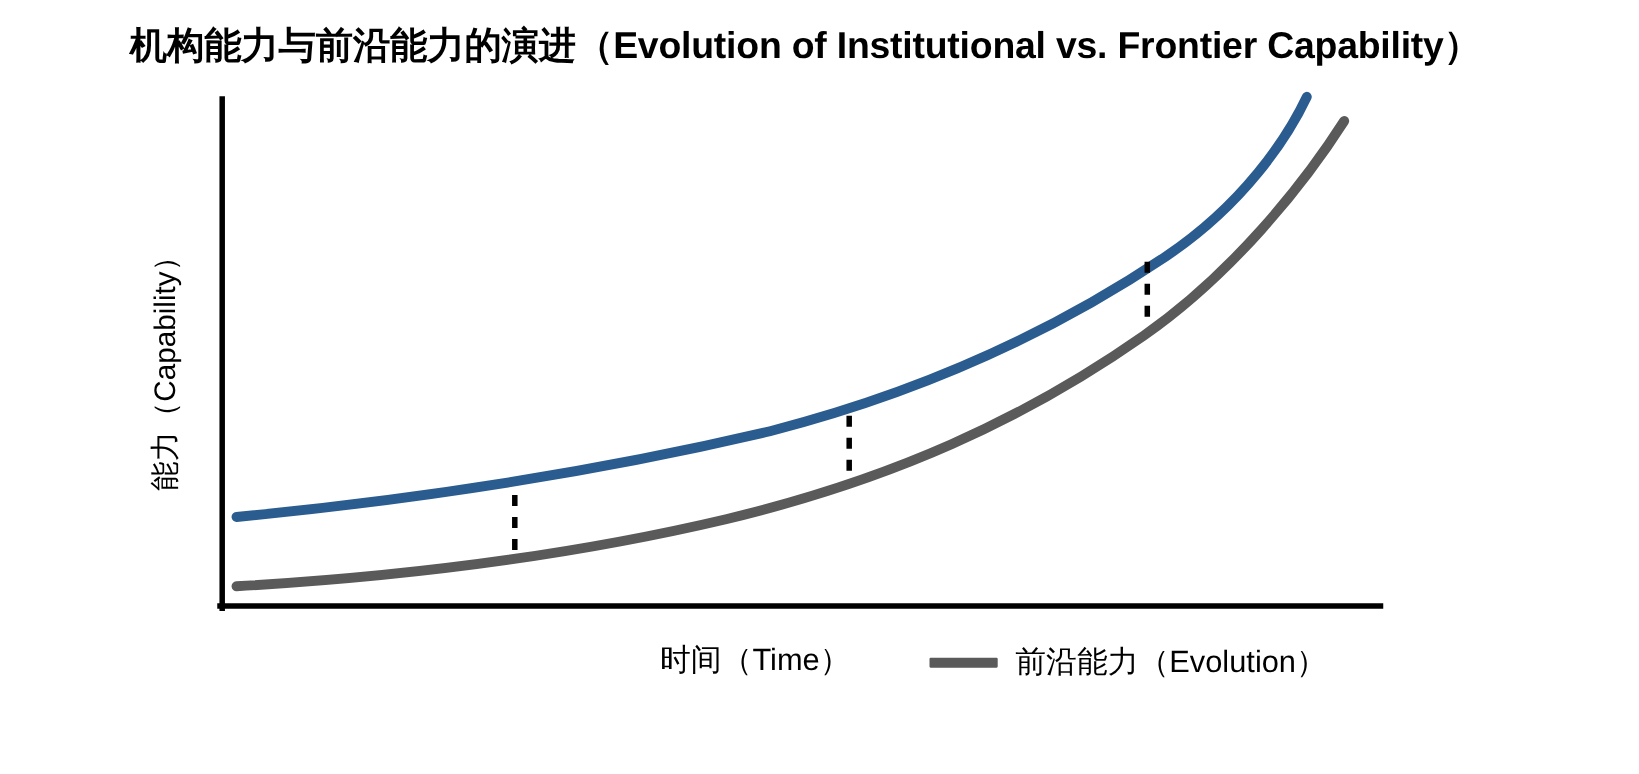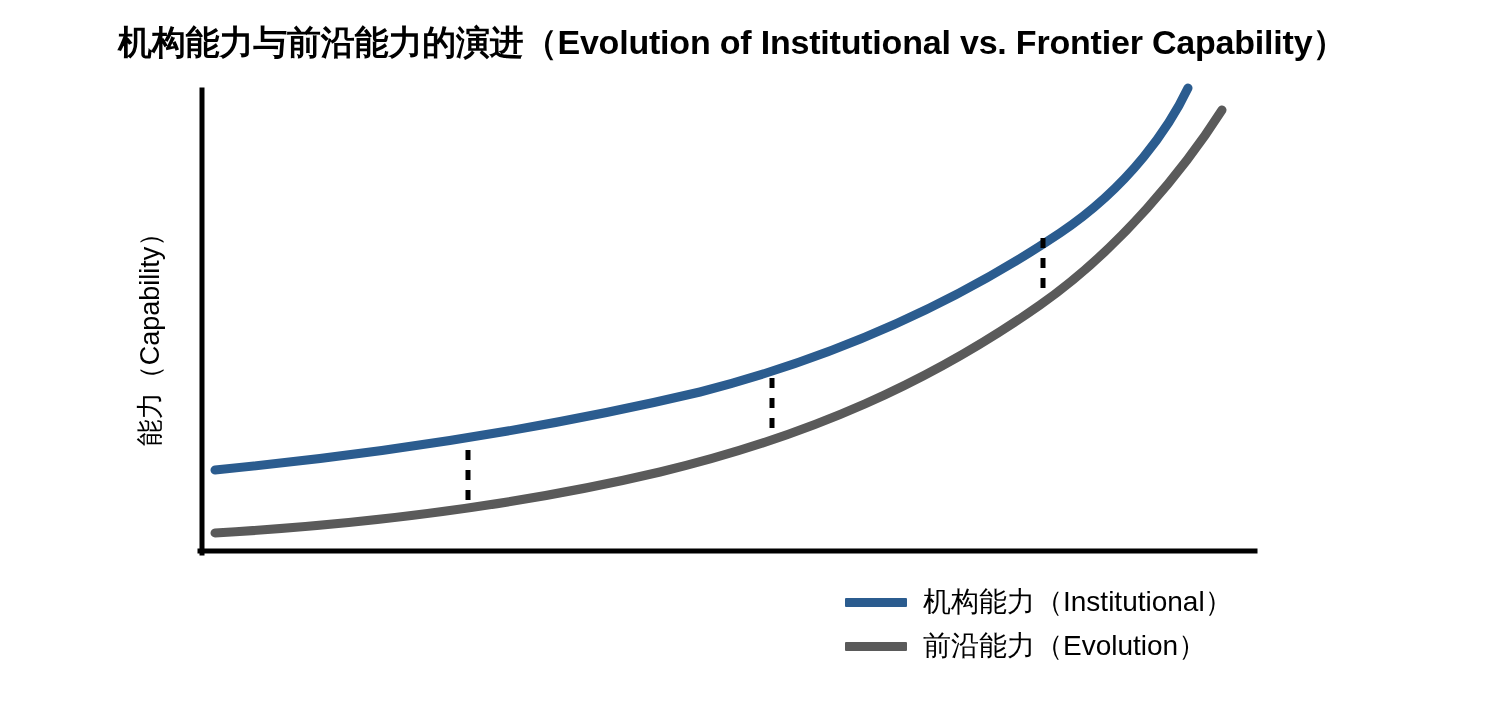--- a/index.html
+++ b/index.html
@@ -105,25 +105,22 @@
 
     <g id="gap-lines">
         <line x1="468" x2="468" y1="450" y2="506" stroke="#000000" stroke-width="5" stroke-dasharray="10 10"></line>
         <line x1="772" x2="772" y1="378" y2="437" stroke="#000000" stroke-width="5" stroke-dasharray="10 10"></line>
         <line x1="1043" x2="1043" y1="238" y2="295" stroke="#000000" stroke-width="5" stroke-dasharray="10 10"></line>
       </g>
   </svg>
 
   <div class="y-axis-label">能力（Capability）</div>
 
+  <div class="x-axis-label">时间（Time）</div>
 
   <div class="legend">
-    <div class="legend-row">
-      <span class="legend-swatch" id="swatch-0" style="background: rgb(43, 92, 143);"></span>
-      <span class="legend-text">机构能力（Institutional）</span>
-    </div>
     <div class="legend-row">
       <span class="legend-swatch" id="swatch-1" style="background: rgb(90, 90, 90);"></span>
       <span class="legend-text">前沿能力（Evolution）</span>
     </div>
   </div>
 
 </div>
 
 </body></html>

